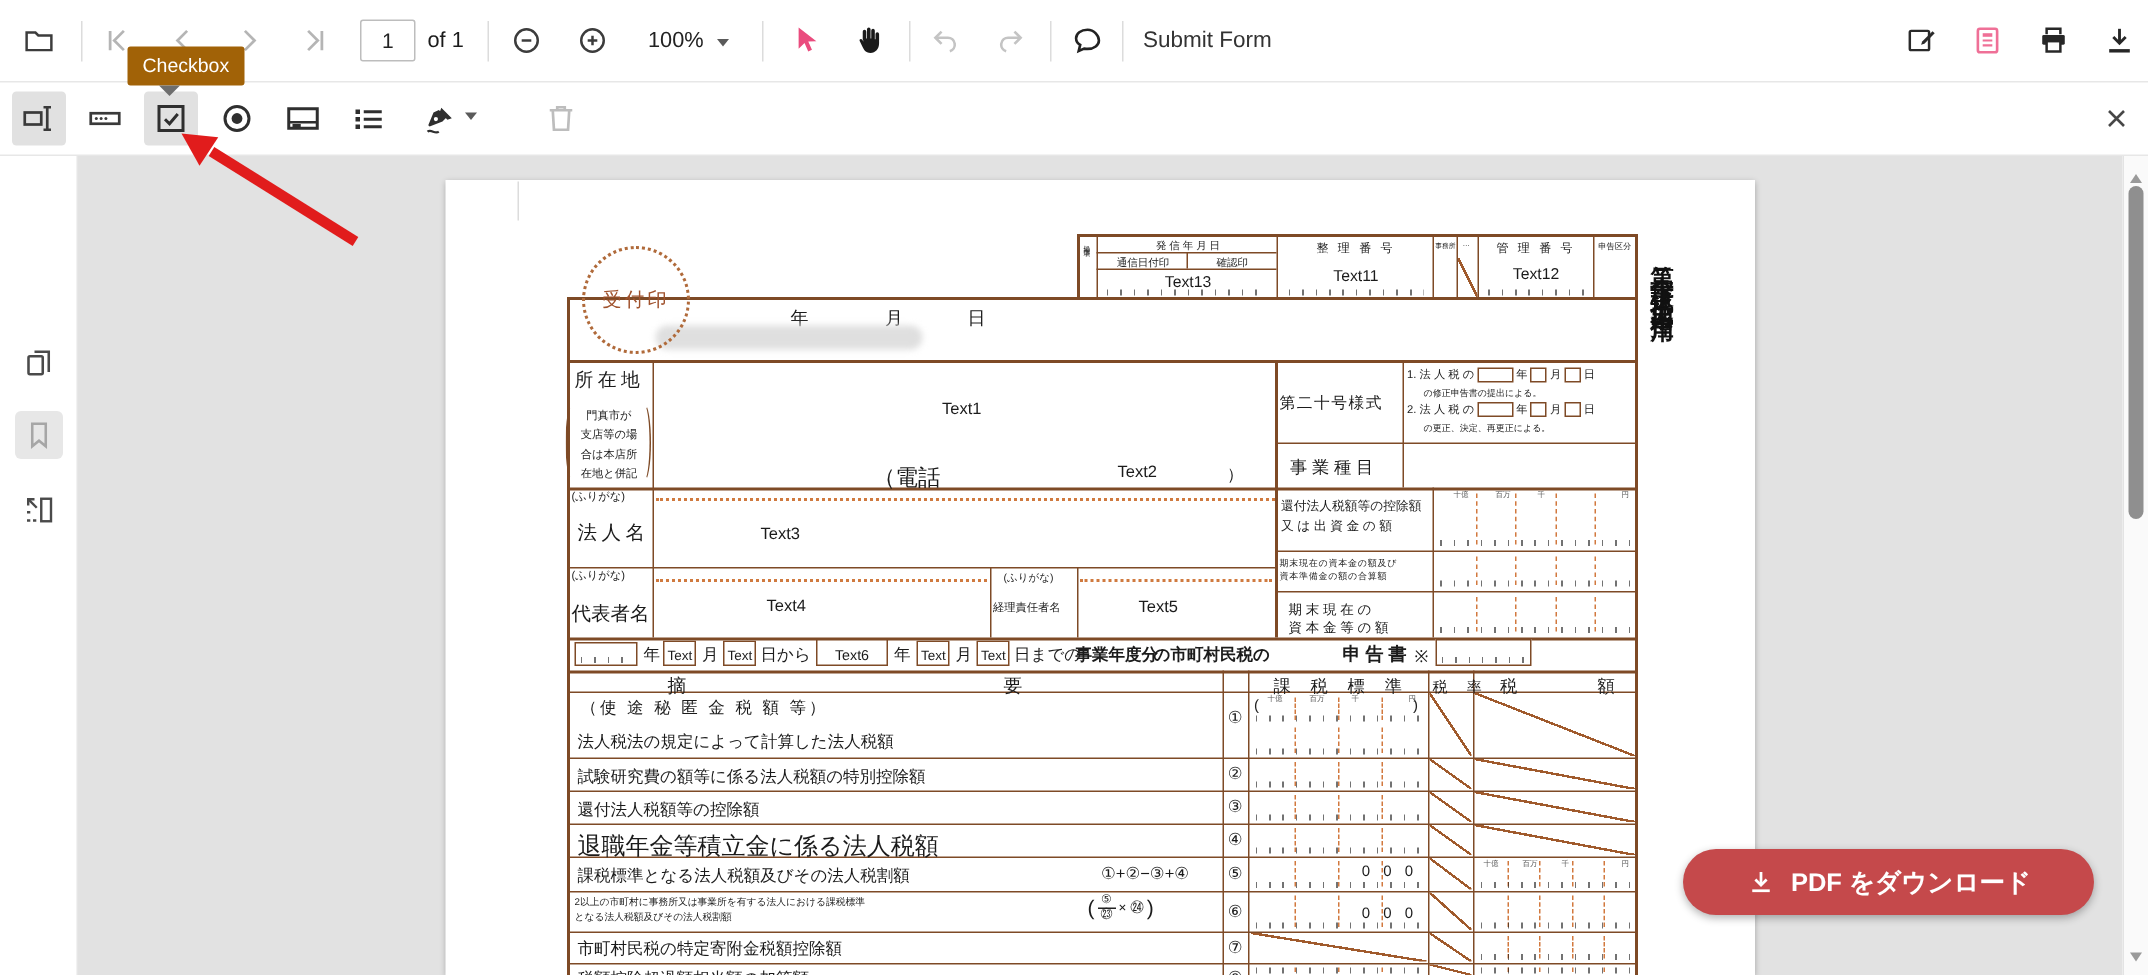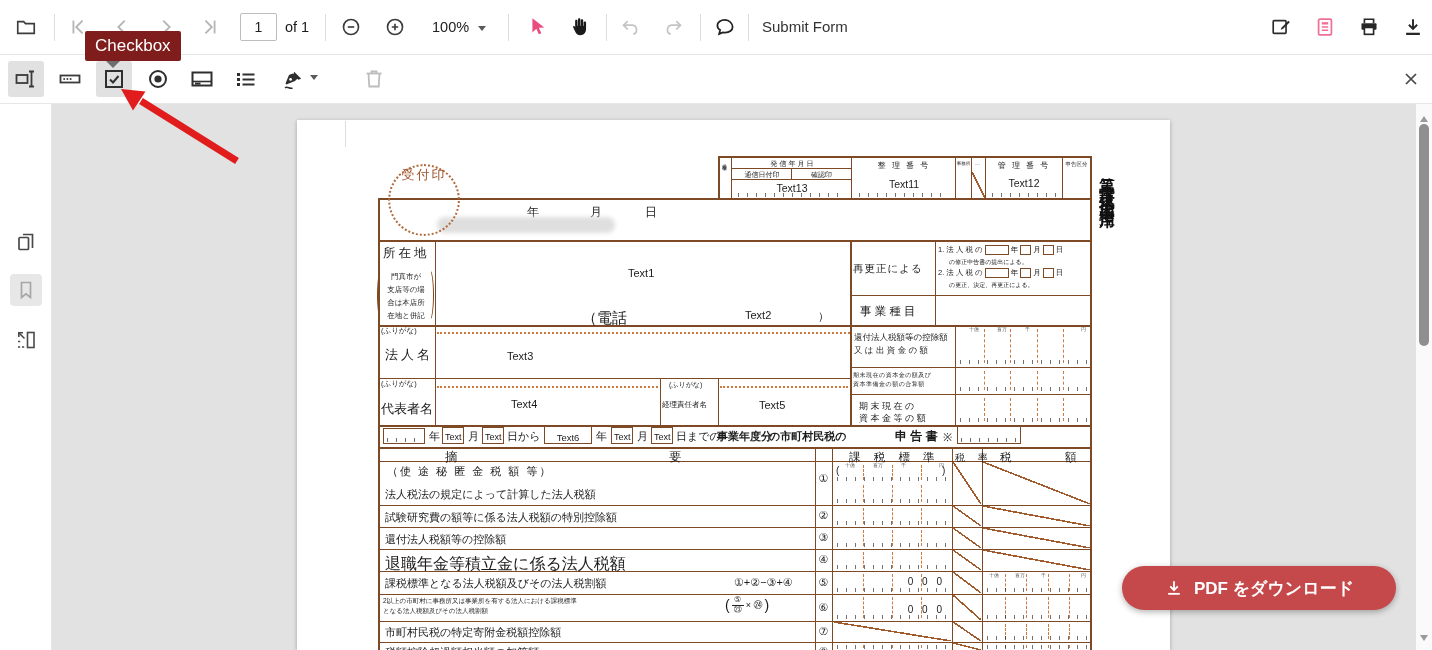--- a/index.html
+++ b/index.html
@@ -10,21 +10,21 @@
 svg{display:block}
 
 .tb{position:absolute;left:0;right:0;background:#fff}
 .sep{position:absolute;width:1px;background:#dcdcdc}
 .icbtn{position:absolute;width:26px;height:26px;display:flex;align-items:center;justify-content:center}
 .tool{position:absolute;width:36px;height:36px;border-radius:3px;display:flex;align-items:center;justify-content:center}
 .tool.on{background:#e1e1e1}
 .pagebox{position:absolute;width:37px;height:28px;border:1px solid #bdbdbd;border-radius:2px;text-align:center;font-size:14px;font-family:"Liberation Sans",sans-serif;color:#222;background:#fff}
 .caret{width:0;height:0;border:4px solid transparent;border-top:5px solid #5a5a5a;display:inline-block}
 
-.tooltip{position:absolute;left:85px;top:31px;background:#7f1d1d;color:#fff;font-size:17px;line-height:1;padding:6px 10px 7px;border-radius:2px;z-index:60}
+.tooltip{position:absolute;left:85px;top:31px;background:#a16207;color:#fff;font-size:13px;line-height:1;padding:6px 10px 7px;border-radius:2px;z-index:60}
 .tooltip::after{content:"";position:absolute;left:21px;top:100%;border:7px solid transparent;border-top-color:#6e6e6e}
 
 .side{position:absolute;left:0;top:104px;width:52px;bottom:0;background:#fff;border-right:1px solid #e6e6e6}
 .sbtn{position:absolute;width:32px;height:32px;border-radius:4px;display:flex;align-items:center;justify-content:center}
 
 .content-bg{position:absolute;left:52px;top:104px;width:1363px;height:546px;background:#e2e2e2}
 .page{position:absolute;left:297px;top:120px;width:873px;height:530px;background:#fff;box-shadow:0 1px 4px rgba(0,0,0,.28);overflow:hidden}
 
 .t{position:absolute;white-space:nowrap;color:#1b1b1b}
 .hl{position:absolute;background:#7e4a26;height:1px}
@@ -313,21 +313,21 @@
     <span class="t" style="left:266px;top:2px;width:76px;text-align:center;font-size:8px;letter-spacing:2px">管 理 番 号</span>
     <span class="t" style="left:266px;top:19px;width:76px;text-align:center;font-size:10.5px">Text12</span>
     <i class="tstrip" style="left:269px;top:33px;width:70px;height:7px"></i>
     <i class="vl" style="left:342px;top:0;height:40px"></i>
     <span class="t" style="left:342px;top:3px;width:29px;text-align:center;font-size:5.5px">申告区分</span>
   </div>
 
 
   <div class="vtitle" style="left:799px;top:45px;height:276px">第二十号様式（提出用・控用）</div>
 
-  <div class="abs" style="left:91px;top:44px;width:72px;height:72px;border:2px dotted #b06a3a;border-radius:50%;display:flex;justify-content:center;z-index:3">
+  <div class="abs" style="left:91px;top:44px;width:72px;height:72px;border:2px dotted #b06a3a;border-radius:50%;display:flex;align-items:center;justify-content:center;z-index:3">
     <span style="color:#a0522d;font-size:13px;letter-spacing:2px">受付印</span>
   </div>
 
   <span class="t" style="left:230px;top:84px;font-size:12px">年</span>
   <span class="t" style="left:293px;top:84px;font-size:12px">月</span>
   <span class="t" style="left:348px;top:84px;font-size:12px">日</span>
   <div class="abs" style="left:140px;top:97px;width:178px;height:16px;background:#dfdfdf;border-radius:8px;filter:blur(2px)"></div>
 
   <i class="hl2" style="left:81px;top:78px;width:507px"></i>
   <i class="vl2" style="left:81px;top:78px;height:452px"></i>
@@ -367,21 +367,21 @@
   <span class="t" style="left:84px;top:206px;font-size:7.5px">(ふりがな)</span>
   <span class="t" style="left:88px;top:226px;font-size:13px;letter-spacing:3px">法人名</span>
   <span class="t" style="left:210px;top:230px;font-size:11px">Text3</span>
   <span class="t" style="left:84px;top:259px;font-size:7.5px">(ふりがな)</span>
   <span class="t" style="left:84px;top:280px;font-size:13px">代表者名</span>
   <span class="t" style="left:214px;top:278px;font-size:11px">Text4</span>
   <span class="t" style="left:372px;top:260px;font-size:7px">(ふりがな)</span>
   <span class="t" style="left:365px;top:280px;font-size:7.5px">経理責任者名</span>
   <span class="t" style="left:462px;top:279px;font-size:11px">Text5</span>
 
-  <span class="t" style="left:556px;top:142px;font-size:10.5px;letter-spacing:1px">再更正による</span>
+  <span class="t" style="left:556px;top:142px;font-size:10.5px;letter-spacing:1px">第二十号様式</span>
   <div class="brow" style="left:641px;top:125px">
     <span>1. 法 人 税 の</span>
       <i class="bx"></i>
       <span>年</span>
       <i class="bxs"></i>
       <span>月</span>
       <i class="bxs"></i>
       <span>日</span>
   </div>
   <span class="t" style="left:652px;top:138px;font-size:6px">の修正申告書の提出による。</span>

